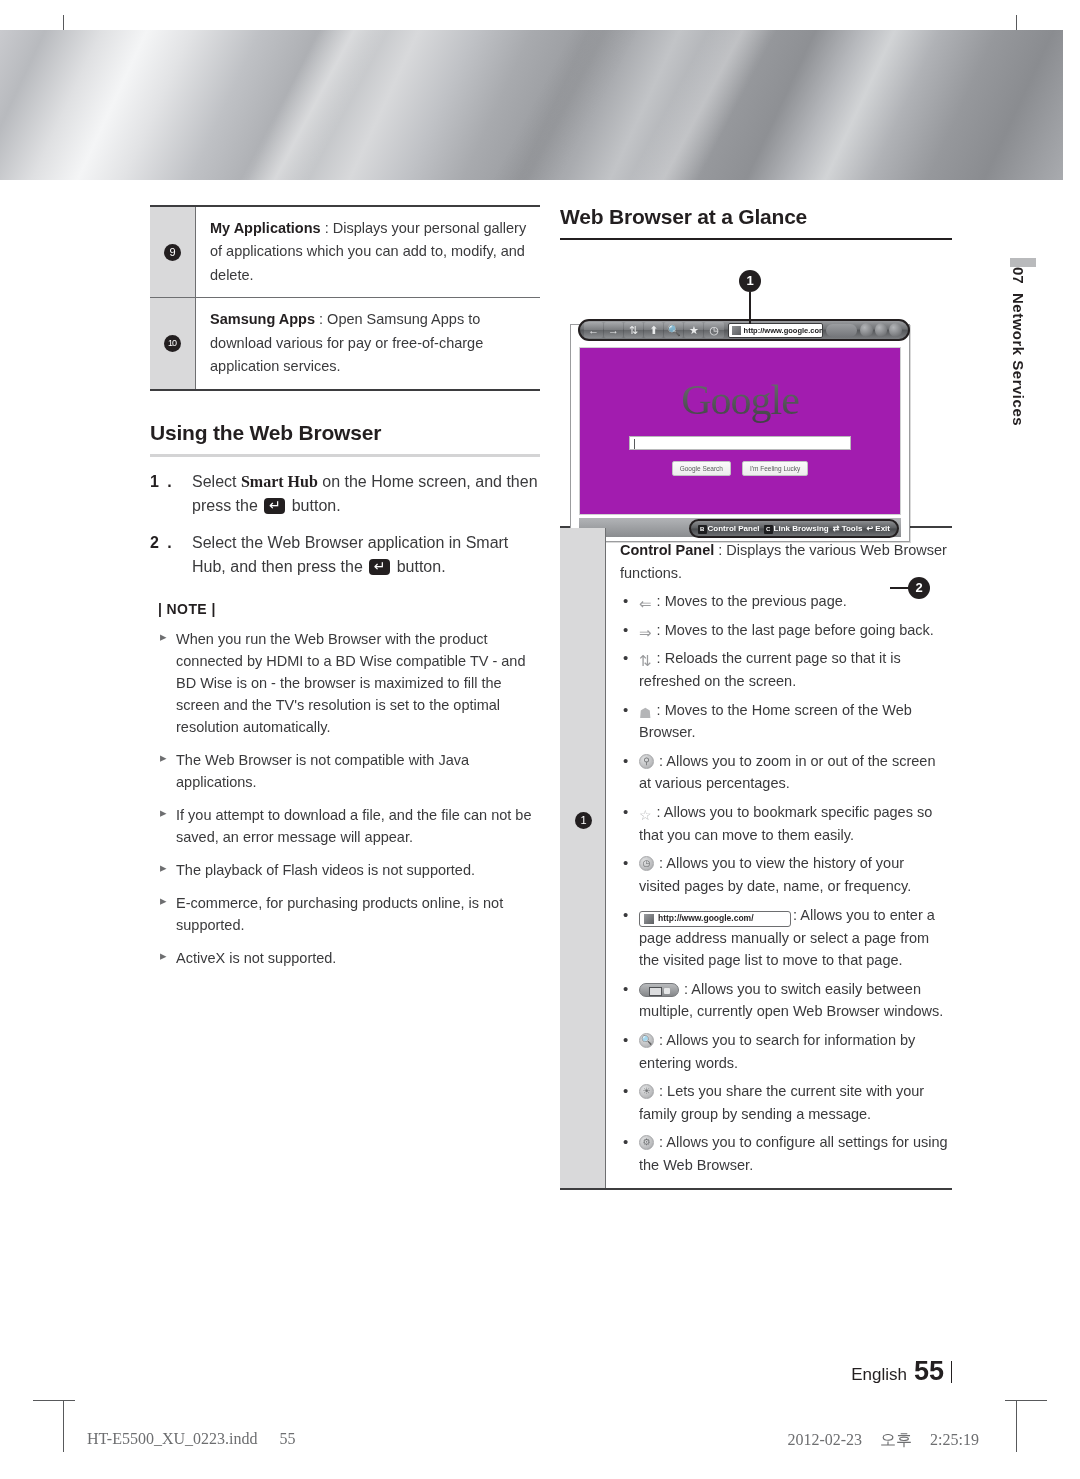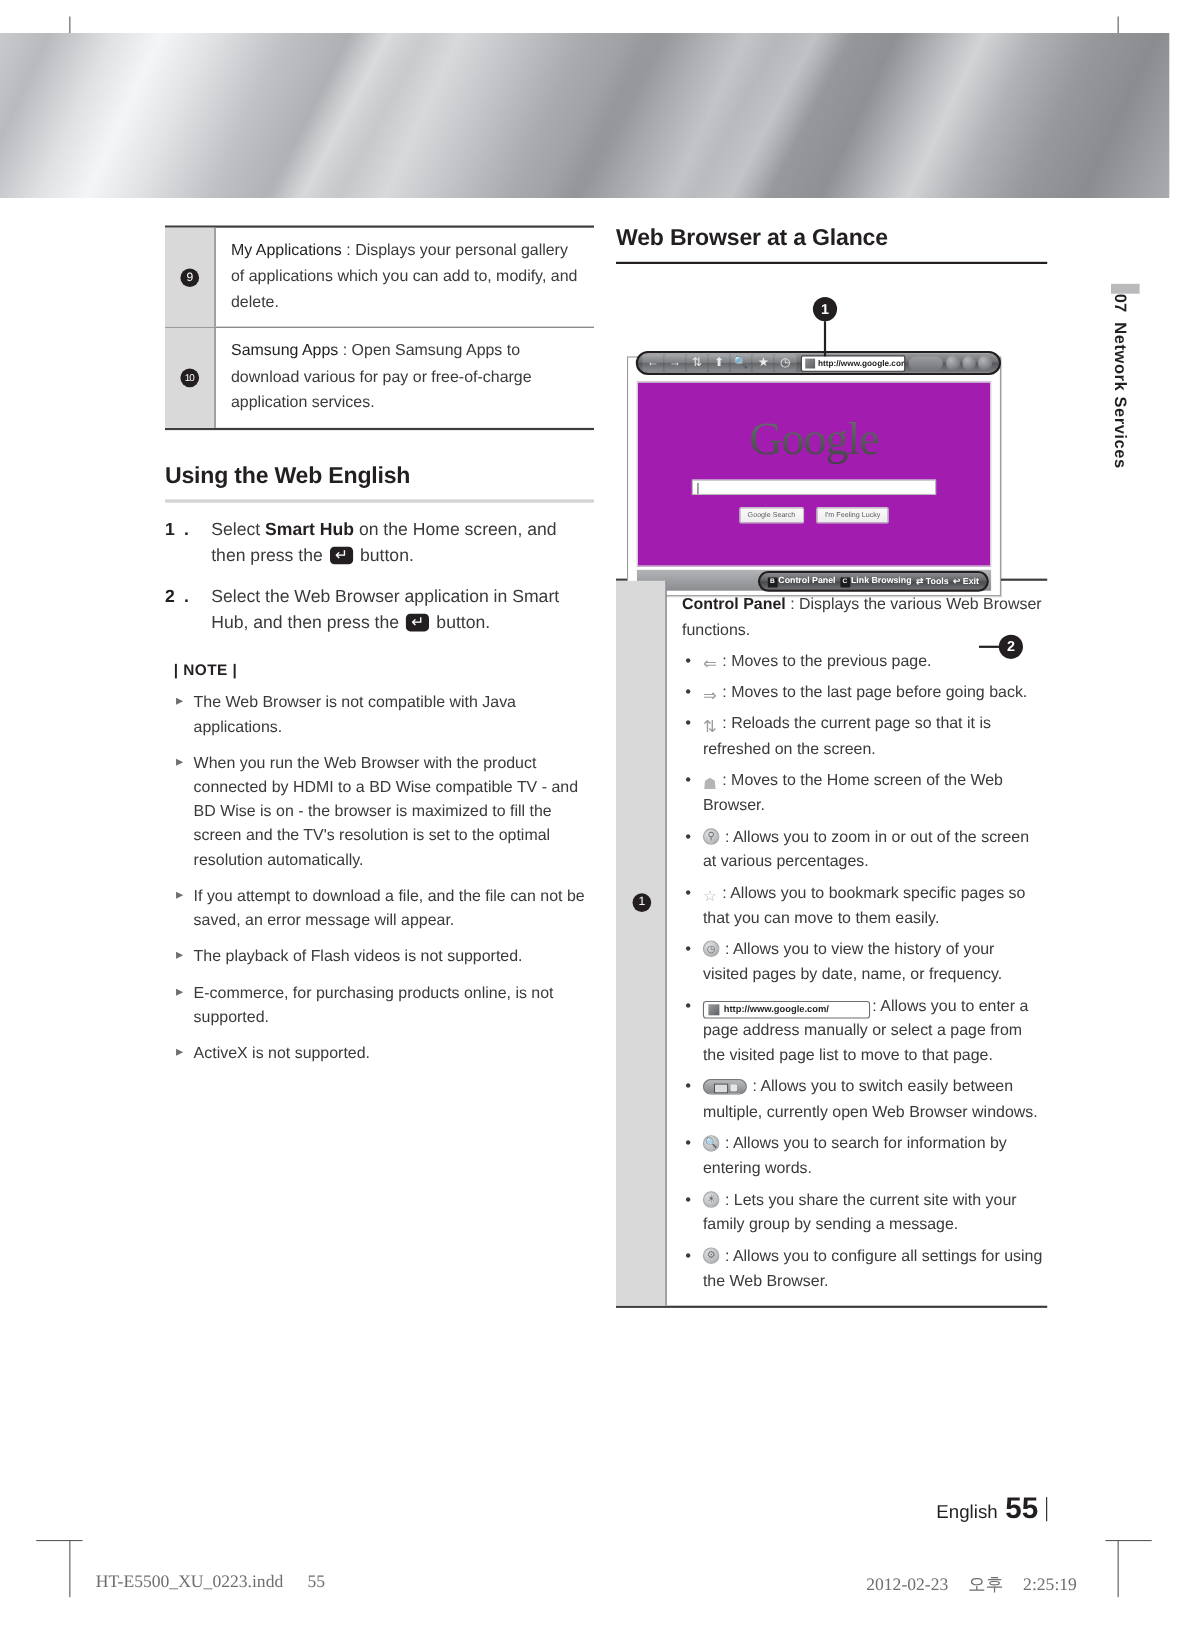--- a/index.html
+++ b/index.html
@@ -59,36 +59,36 @@
     border-right:1px solid #6e6f71;
   }
   .circnum {
     width:17px; height:17px; border-radius:50%;
     background:#231f20; color:#ffffff;
     font-size:11px; line-height:17px; text-align:center;
     font-family:"Liberation Sans", sans-serif;
   }
   .circnum.two { font-size:9px; letter-spacing:-1px; padding-right:1px; }
   .txtcell { padding:10px 8px 10px 14px; font-size:14.5px; line-height:1.62; color:#3a3a3c; }
-  .txtcell b { color:#231f20; font-weight:normal; }
+  .txtcell b { color:#231f20; font-weight:bold; }
 
   
   .h2 {
     font-size:21px; font-weight:bold; color:#231f20;
     margin:30px 0 0 0; letter-spacing:-.2px;
   }
   .h2rule { height:3px; background:#d4d4d5; margin-top:9px; }
   .h2rule.dark { background:#231f20; height:2px; }
 
   .body-p { font-size:16px; line-height:1.52; color:#3a3a3c; margin:14px 0 0 0; }
 
   
   .step { display:flex; margin-top:13px; font-size:16px; line-height:1.5; color:#3a3a3c; }
   .step-n { flex:0 0 42px; font-weight:bold; color:#231f20; letter-spacing:2px; }
-  .step-t b { color:#231f20; font-weight:bold; }
+  .step-t b { color:#231f20; font-weight:bold;font-family:Liberation Serif, serif; }
 
   
   .keyglyph{
     display:inline-block; width:21px; height:16px; border-radius:4px;
     background:#231f20; color:#fff; position:relative; vertical-align:-3px;
     margin:0 2px;
   }
   .keyglyph::before{
     content:"\21B5"; position:absolute; left:0; right:0; top:-3px;
     font-size:14px; text-align:center; line-height:21px; color:#fff;
@@ -304,38 +304,38 @@
       </div>
       <div class="txtcell">
         <b>Samsung Apps</b>
         <span>:</span>
         <span>Open Samsung Apps to download various for pay or free-of-charge application services.</span>
       </div>
     </div>
 
   </div>
 
-  <h2 class="h2">Using the Web English</h2>
+  <h2 class="h2">Using the Web Browser</h2>
   <div class="h2rule"></div>
 
 
   <div class="step">
     <div class="step-n">1 .</div>
     <div class="step-t"><span>Select </span><b>Smart Hub</b><span> on the Home screen, and then press the </span><span class="keyglyph"></span><span> button.</span></div>
   </div>
 
   <div class="step">
     <div class="step-n">2 .</div>
     <div class="step-t"><span>Select the Web Browser application in Smart Hub, and then press the </span><span class="keyglyph"></span><span> button.</span></div>
   </div>
 
   <div class="notehead">| NOTE |</div>
   <ul class="notelist">
+    <li>When you run the Web Browser with the product connected by HDMI to a BD Wise compatible TV - and BD Wise is on - the browser is maximized to fill the screen and the TV's resolution is set to the optimal resolution automatically.</li>
     <li>The Web Browser is not compatible with Java applications.</li>
-    <li>When you run the Web Browser with the product connected by HDMI to a BD Wise compatible TV - and BD Wise is on - the browser is maximized to fill the screen and the TV's resolution is set to the optimal resolution automatically.</li>
     <li>If you attempt to download a file, and the file can not be saved, an error message will appear.</li>
     <li>The playback of Flash videos is not supported.</li>
     <li>E-commerce, for purchasing products online, is not supported.</li>
     <li>ActiveX is not supported.</li>
   </ul>
 
 </div>
 
 <div class="col-right">
 

